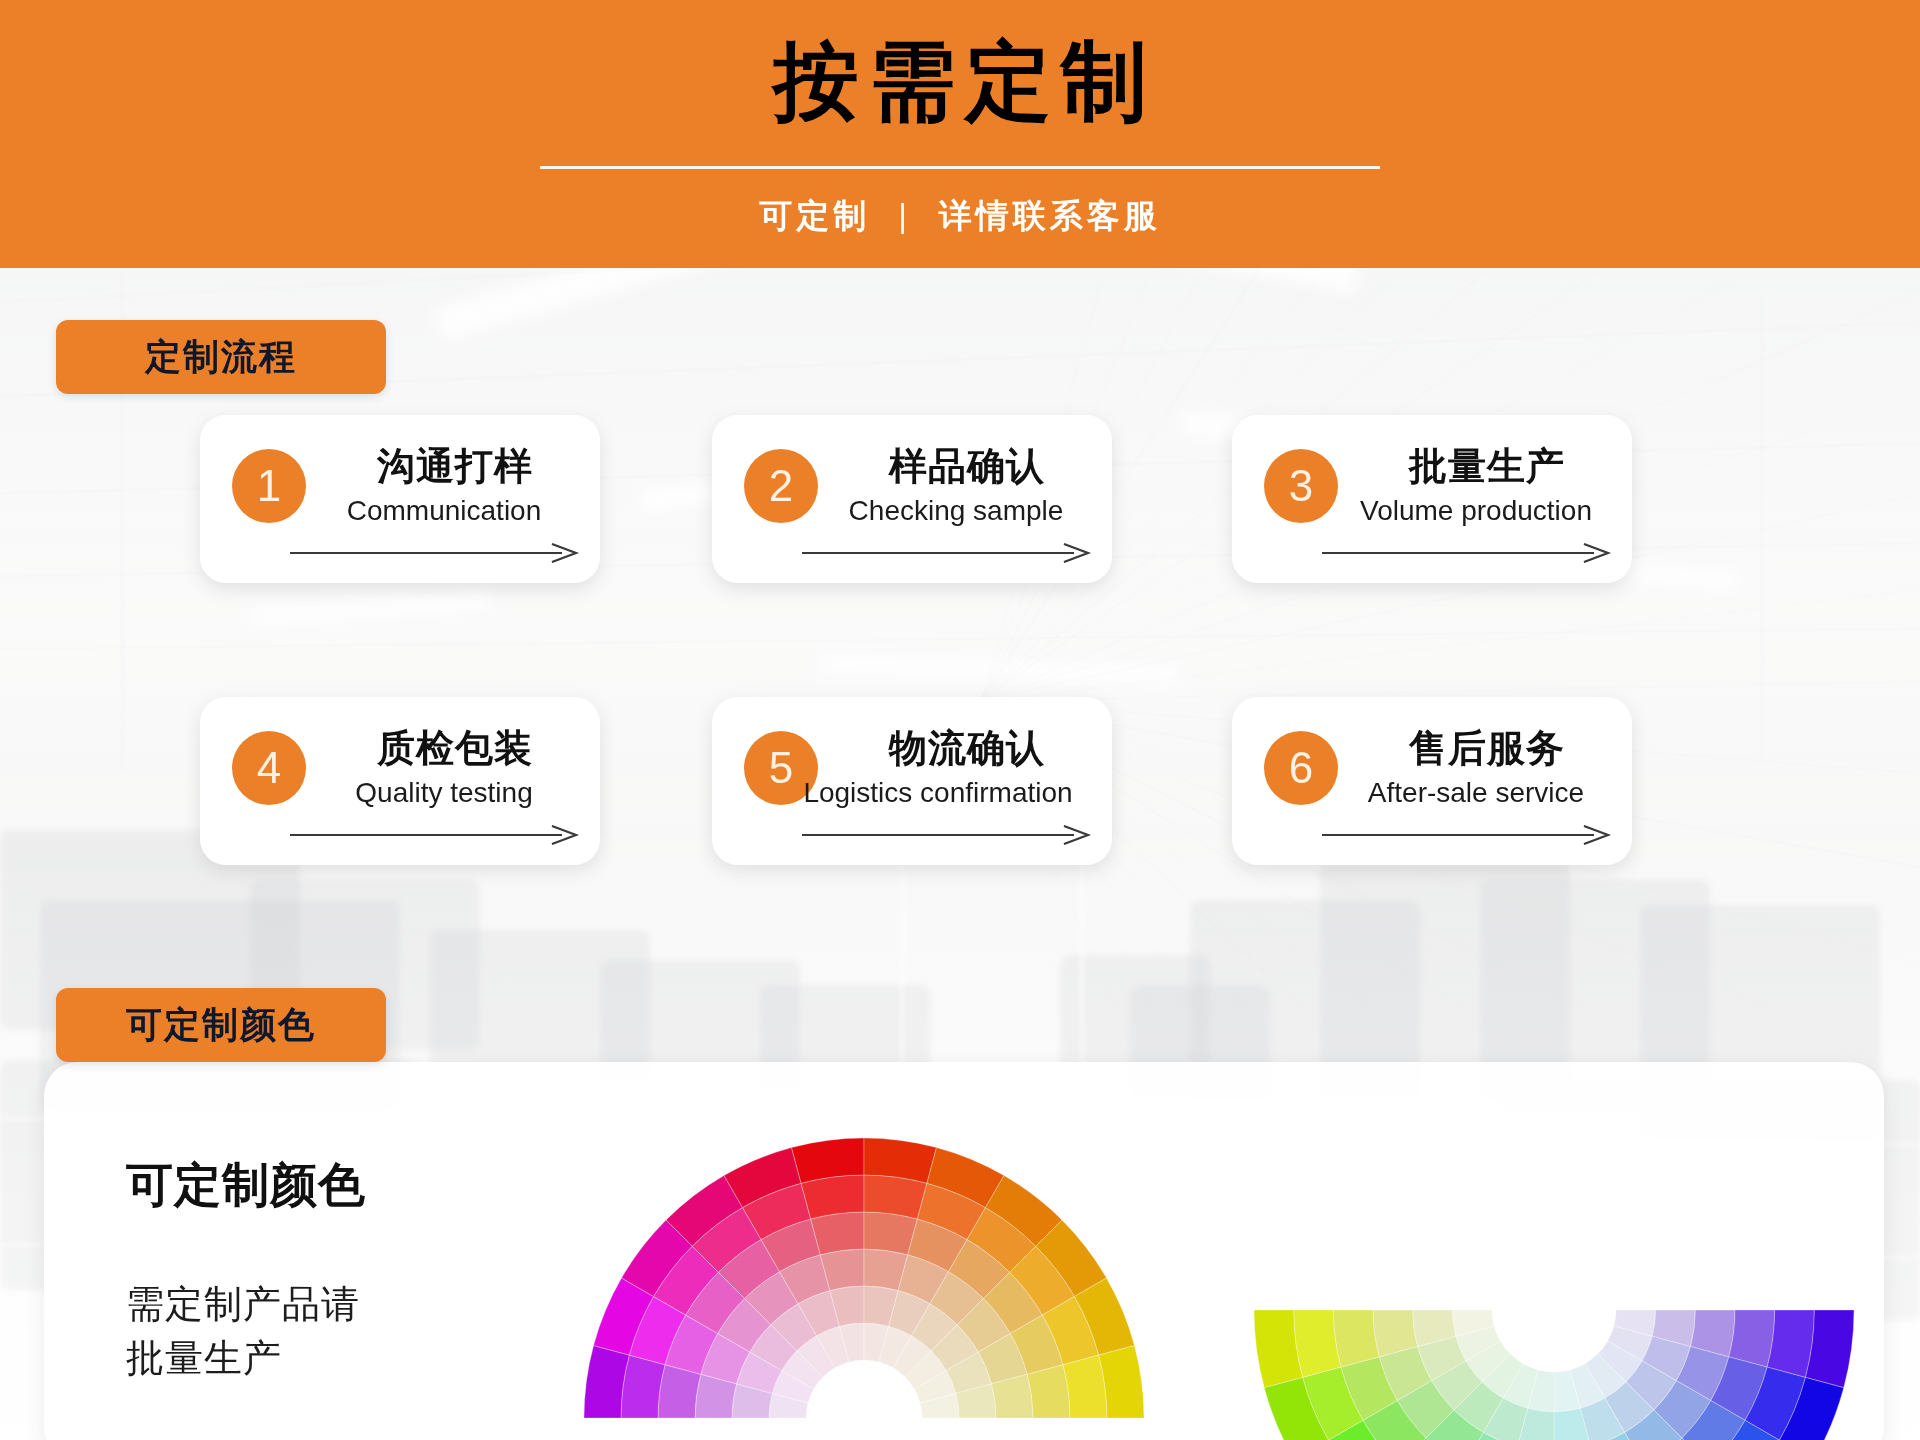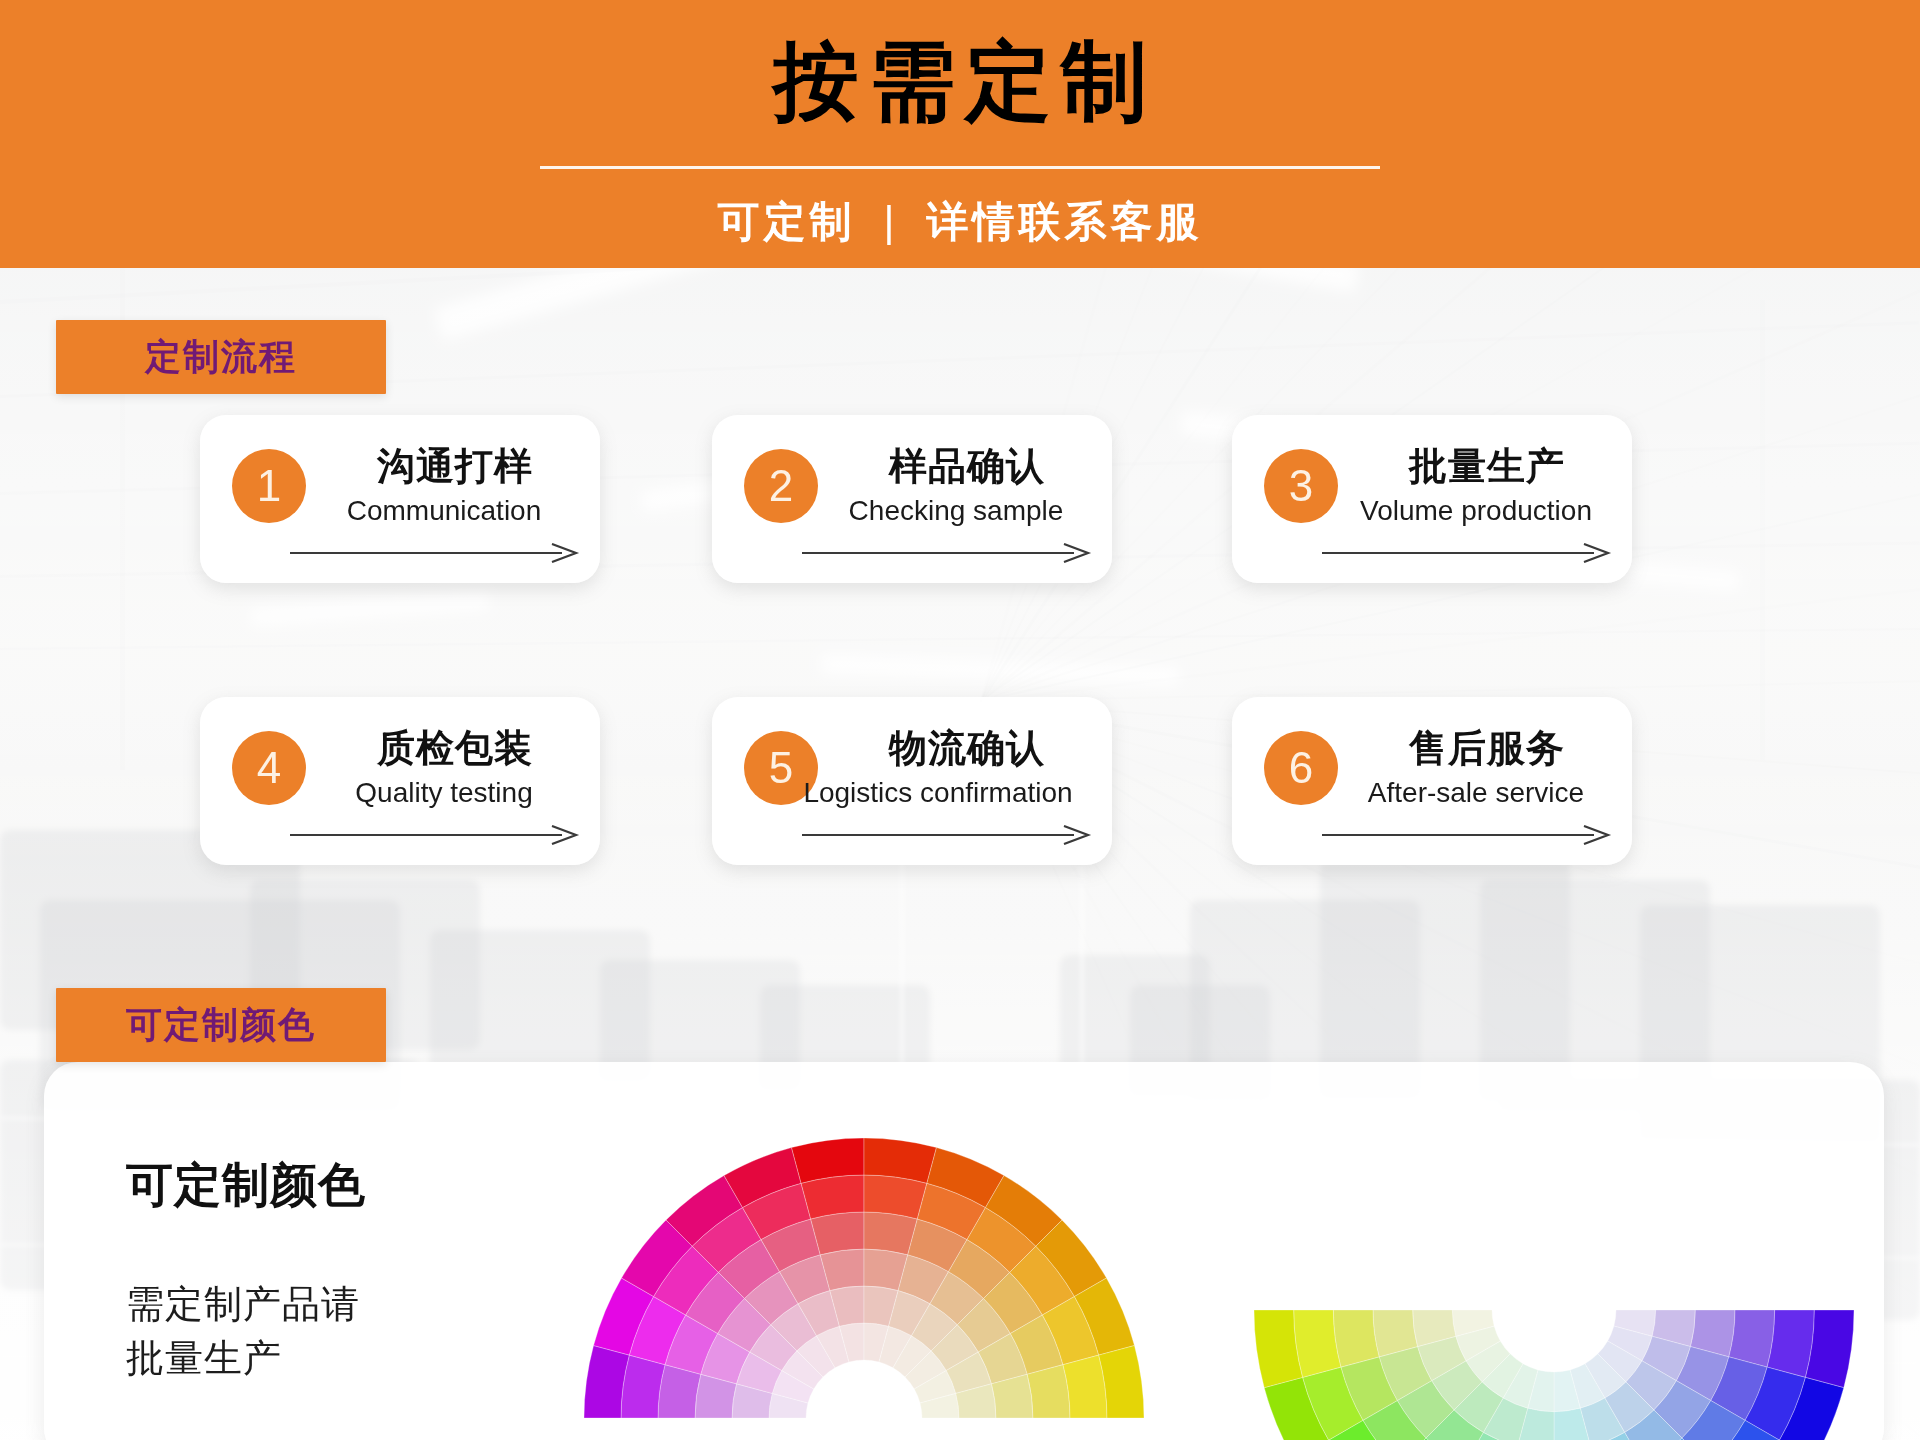--- a/index.html
+++ b/index.html
@@ -94,36 +94,36 @@
     width: 840px;
     height: 3px;
     background: rgba(255,255,255,0.92);
   }
   .header-sub {
     position: absolute;
     left: 0; right: 0;
     top: 194px;
     text-align: center;
     color: #ffffff;
-    font-size: 42px;
+    font-size: 33px;
     font-weight: bold;
     letter-spacing: 4px;
   }
   .header-sub .divider {
     display: inline-block;
     margin: 0 28px;
     font-weight: normal;
   }
 
   
   .badge {
     position: absolute;
     background: #ec8029;
-    border-radius: 1px;
-    color: #701a75;
+    border-radius: 12px;
+    color: #0f172a;
     font-size: 36px;
     font-weight: bold;
     letter-spacing: 2px;
     display: flex;
     align-items: center;
     justify-content: center;
     box-shadow: 0 3px 10px rgba(0,0,0,0.10);
     z-index: 15;
   }
   #badge-process { left: 56px; top: 320px; width: 330px; height: 74px; }

